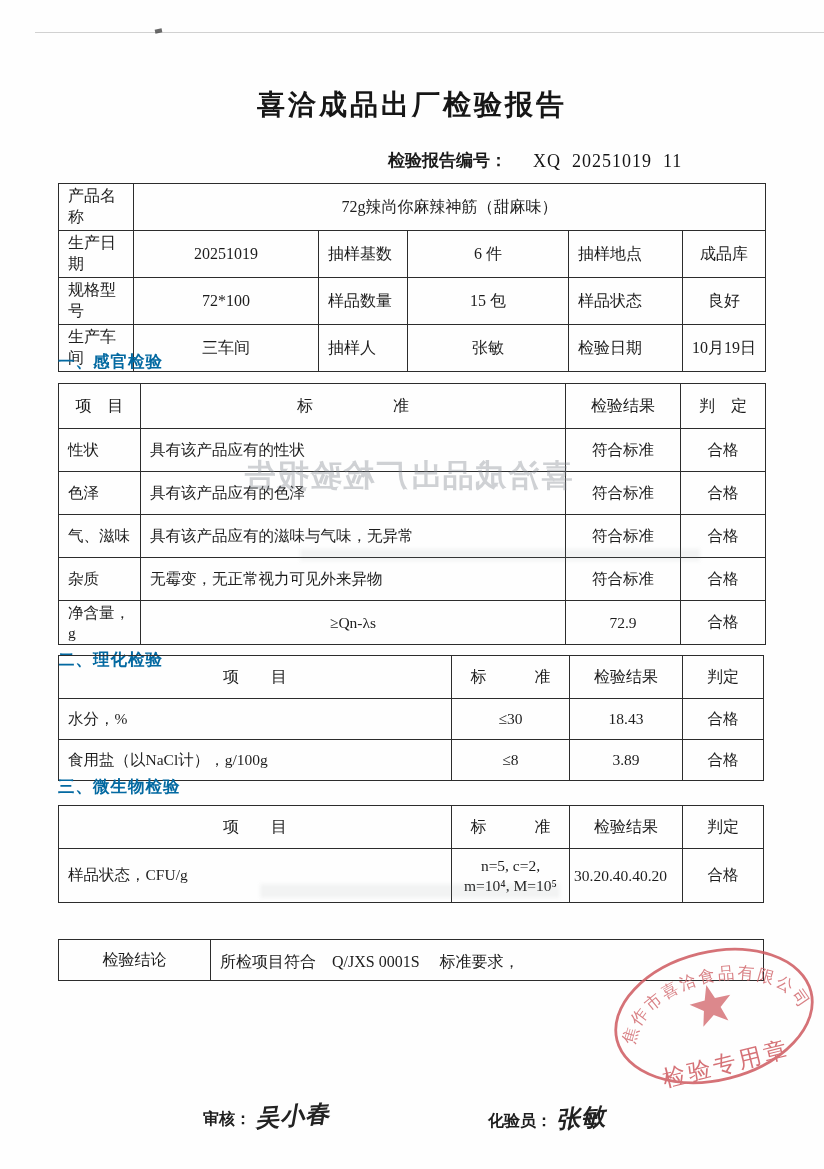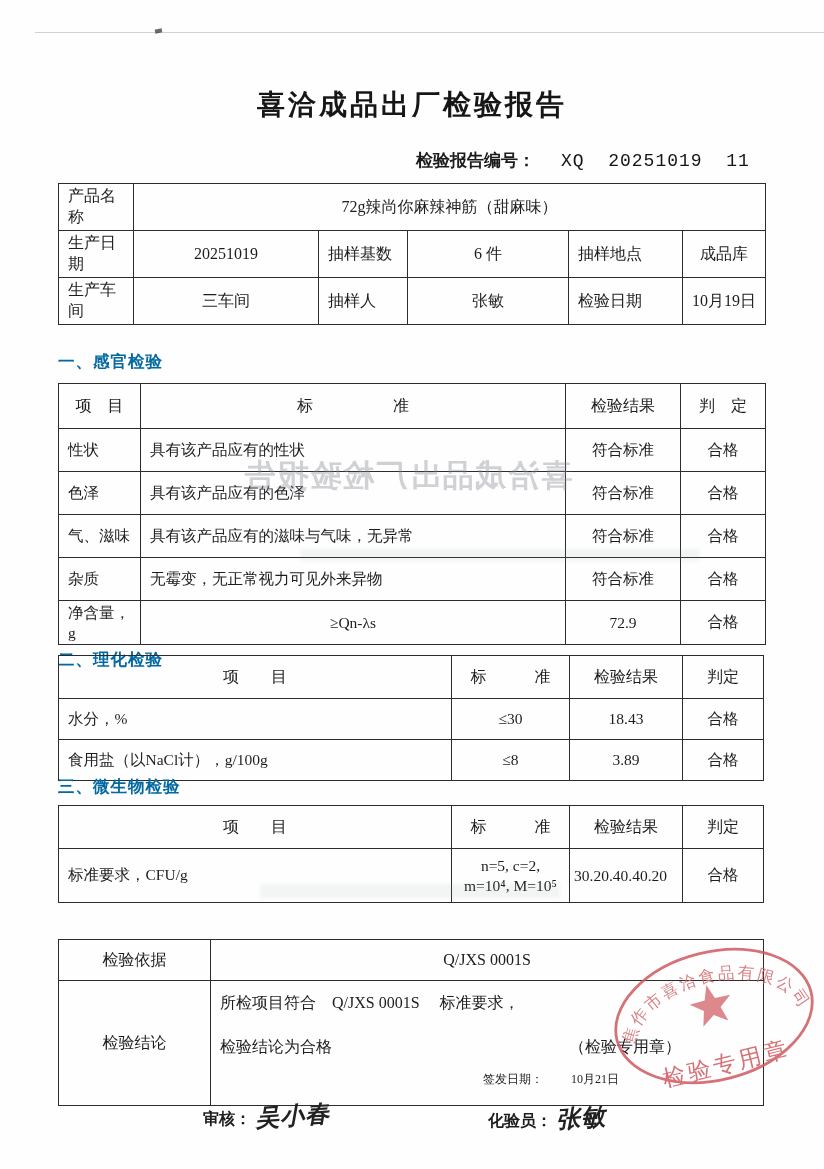--- a/index.html
+++ b/index.html
@@ -14,23 +14,22 @@
   .scan-speck { position:absolute; left:155px; top:29px; width:7px; height:4px;
     background:#444; transform:rotate(-12deg); opacity:.8; }
   .smudge { position:absolute; background:rgba(140,146,152,.10); filter:blur(2px); }
 
   .doc-title {
     position:absolute; top:86px; left:0; width:100%; text-align:center;
     font-family:"Liberation Sans","DejaVu Sans",sans-serif;
     font-size:28px; font-weight:bold; letter-spacing:3px; color:#161616;
   }
   .report-no {
-    position:absolute; top:149px; left:388px; display:flex; align-items:center;
-    font-family:Liberation Mono, monospace;
-    margin-left:28px;
+    position:absolute; top:149px; left:388px; display:flex; align-items:flex-end;
+    font-family:Liberation Serif, serif;
   }
   .report-no .lbl { font-size:17px; font-weight:bold; color:#1a1a1a; }
   .report-no .val { font-size:18px; margin-left:26px; white-space:pre; color:#141414; letter-spacing:1px; }
 
   table { border-collapse:collapse; table-layout:fixed; position:absolute; background:transparent; }
   td { border:1.5px solid #2c2c2c; font-size:16px; vertical-align:middle;
        padding:2px 6px; overflow:hidden; }
   .c { text-align:center; }
   .l { text-align:left; padding-left:9px; }
   .pre { white-space:pre-line; line-height:1.25; }
@@ -121,20 +120,28 @@
     </tr>
     <tr>
       <td class="l">生产日期</td>
       <td class="c">20251019</td>
       <td class="l">抽样基数</td>
       <td class="c">6 件</td>
       <td class="l">抽样地点</td>
       <td class="c">成品库</td>
     </tr>
     <tr>
+      <td class="l">规格型号</td>
+      <td class="c">72*100</td>
+      <td class="l">样品数量</td>
+      <td class="c">15 包</td>
+      <td class="l">样品状态</td>
+      <td class="c">良好</td>
+    </tr>
+    <tr>
       <td class="l">生产车间</td>
       <td class="c">三车间</td>
       <td class="l">抽样人</td>
       <td class="c">张敏</td>
       <td class="l">检验日期</td>
       <td class="c">10月19日</td>
     </tr>
   </tbody>
     </table>
 
@@ -228,39 +235,35 @@
         <col style="width:81px">
       </colgroup>
     <tbody>
         <tr>
       <td class="c">项　　目</td>
       <td class="c">标　　　准</td>
       <td class="c">检验结果</td>
       <td class="c">判定</td>
     </tr>
     <tr>
-      <td class="l">标准要求，CFU/g</td>
+      <td class="l">样品状态，CFU/g</td>
       <td class="c pre">n=5, c=2,
 m=10⁴, M=10⁵</td>
       <td class="l pre" style="padding-left:4px">30.20.40.40.20</td>
       <td class="c">合格</td>
     </tr>
   </tbody>
     </table>
 
   <table id="footer-table">
     <colgroup>
         <col style="width:152px">
         <col style="width:553px">
       </colgroup>
     <tbody>
-        <tr>
-      <td class="lblcell">检验依据</td>
-      <td class="c">Q/JXS 0001S</td>
-    </tr>
     <tr>
       <td class="lblcell">检验结论</td>
       <td class="conc-cell">
         <span class="conc-line1">所检项目符合　Q/JXS 0001S　 标准要求，</span>
         <span class="conc-line2">检验结论为合格</span>
         <span class="seal-note">（检验专用章）</span>
         <span class="issue-line">
           <span>签发日期：</span>
           <span class="val">10月21日</span>
         </span>

